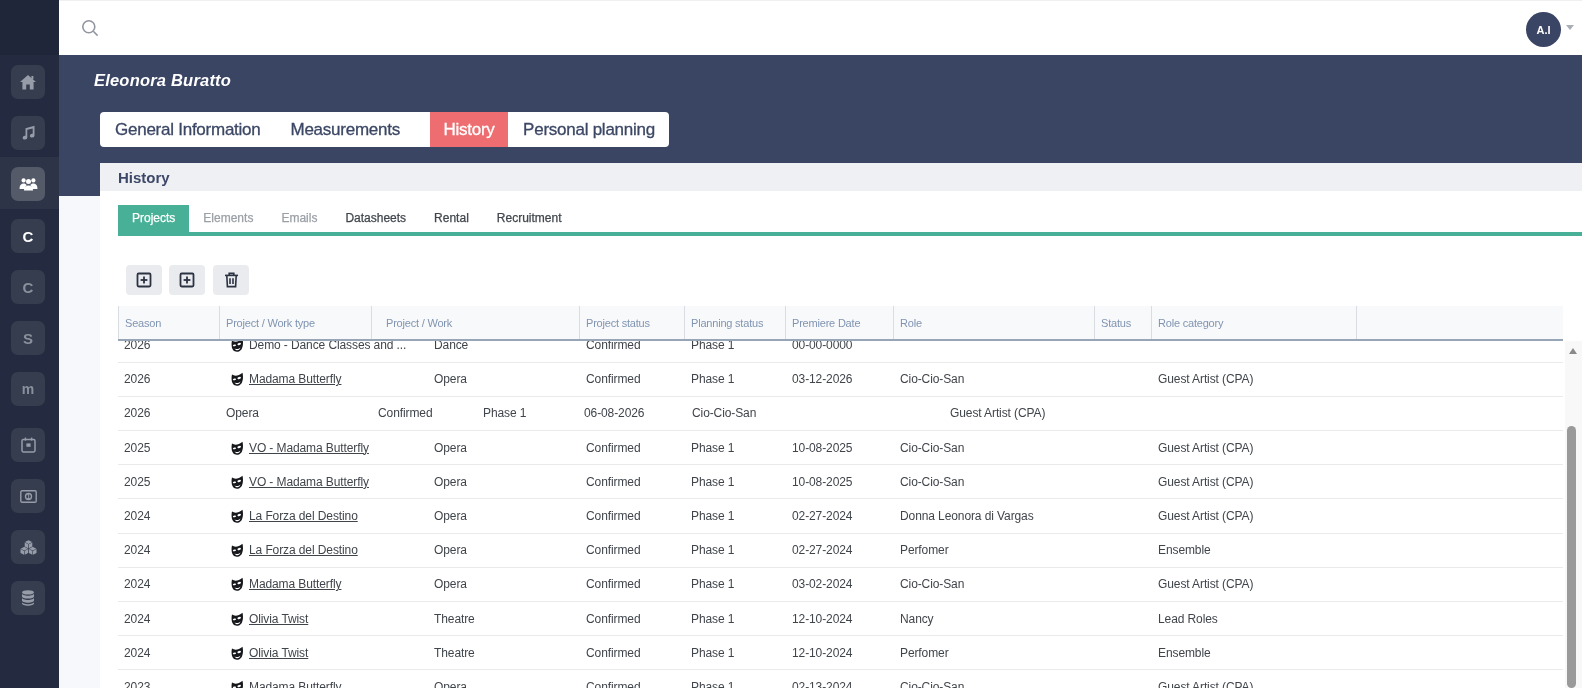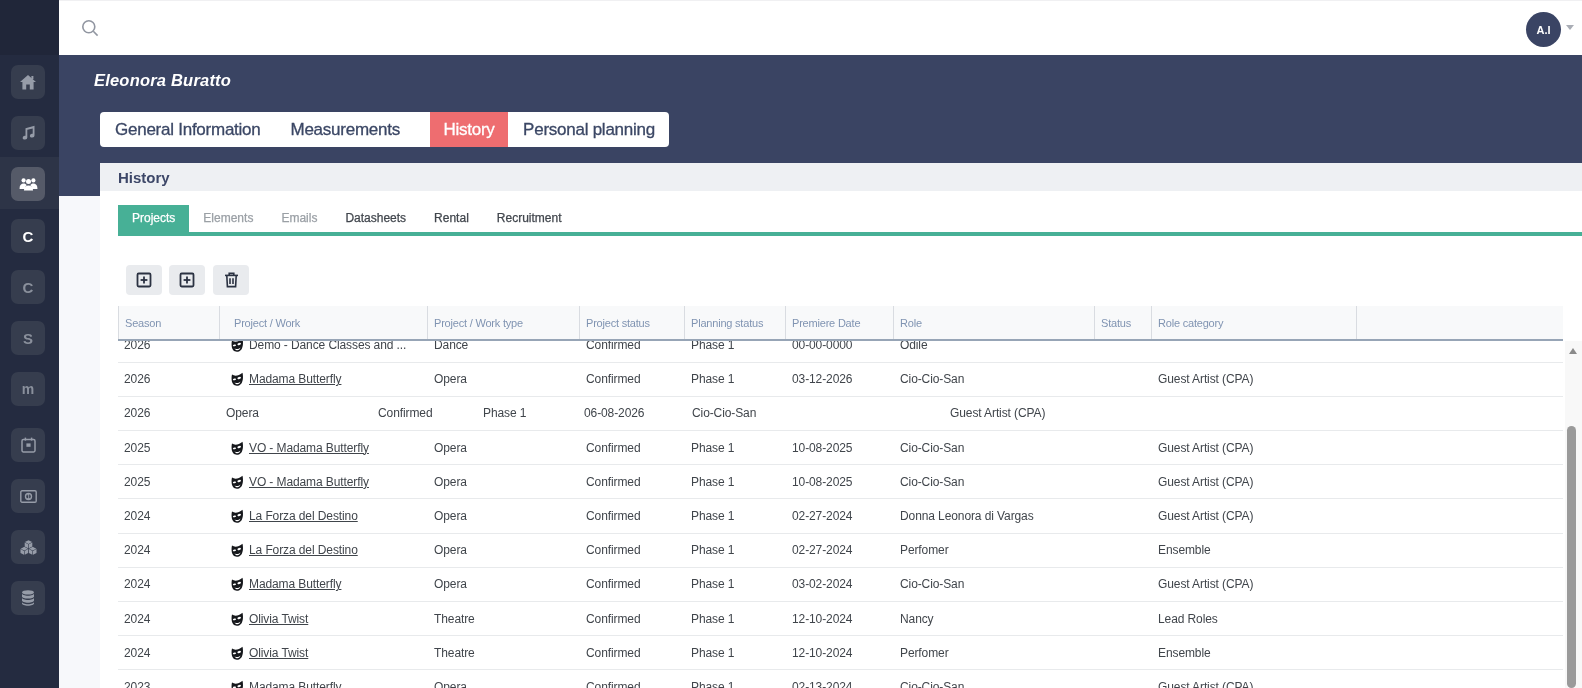--- a/index.html
+++ b/index.html
@@ -197,22 +197,22 @@
         <line x1="1" y1="3.4" x2="14" y2="3.4"></line>
         <path d="M5.2,3.2 L5.2,1.4 L9.8,1.4 L9.8,3.2"></path>
         <path d="M2.8,3.6 L3.4,14.6 L11.6,14.6 L12.2,3.6"></path>
         <line x1="6" y1="6.2" x2="6" y2="12"></line>
         <line x1="9" y1="6.2" x2="9" y2="12"></line>
       </svg>
     </div>
 
     <div id="thead">
       <div class="th c0">Season</div>
+      <div class="th c2">Project / Work type</div>
       <div class="th c1" style="padding-left:14px;">Project / Work</div>
-      <div class="th c2">Project / Work type</div>
       <div class="th c3">Project status</div>
       <div class="th c4">Planning status</div>
       <div class="th c5">Premiere Date</div>
       <div class="th c6">Role</div>
       <div class="th c7">Status</div>
       <div class="th c8">Role category</div>
     </div>
 
     <div id="tbodyclip">
       <div id="tbodyin">
@@ -224,21 +224,20 @@
               <ellipse fill="#fff" cx="4.5" cy="7.35" rx="1.65" ry="0.8" transform="rotate(-10 4.5 7.35)"></ellipse>
               <ellipse fill="#fff" cx="9.2" cy="6.0" rx="1.9" ry="1.0" transform="rotate(-24 9.2 6.0)"></ellipse>
               <path fill="#fff" d="M4.6,10.2 C5.9,11.7 8.9,11.3 10.4,9.5 C9.9,12.5 5.9,13.4 4.6,10.2 Z"></path>
             </svg>
             <span><span style="display:inline-block;width:164px;overflow:hidden;white-space:nowrap;vertical-align:middle;">Demo - Dance Classes and ...</span></span>
           </div>
           <div class="td c2">Dance</div>
           <div class="td c3">Confirmed</div>
           <div class="td c4">Phase 1</div>
           <div class="td c5">00-00-0000</div>
-          <div class="td c6">Odile</div>
           <div class="td c7"></div>
           <div class="td c9"></div>
         </div>
         <div class="tr">
           <div class="td c0">2026</div>
           <div class="td proj c1">
             <svg width="14" height="14" viewBox="0 0 14 14">
               <path fill="#16181c" d="M2.0,2.6 C4.8,4.6 8.8,3.8 12.5,0.8 C13.3,4.2 13.2,8.4 11.6,11.2 C9.6,14.2 5.3,14.5 3.3,12.3 C1.4,10.1 1.2,5.6 2.0,2.6 Z"></path>
               <ellipse fill="#fff" cx="4.5" cy="7.35" rx="1.65" ry="0.8" transform="rotate(-10 4.5 7.35)"></ellipse>
               <ellipse fill="#fff" cx="9.2" cy="6.0" rx="1.9" ry="1.0" transform="rotate(-24 9.2 6.0)"></ellipse>

